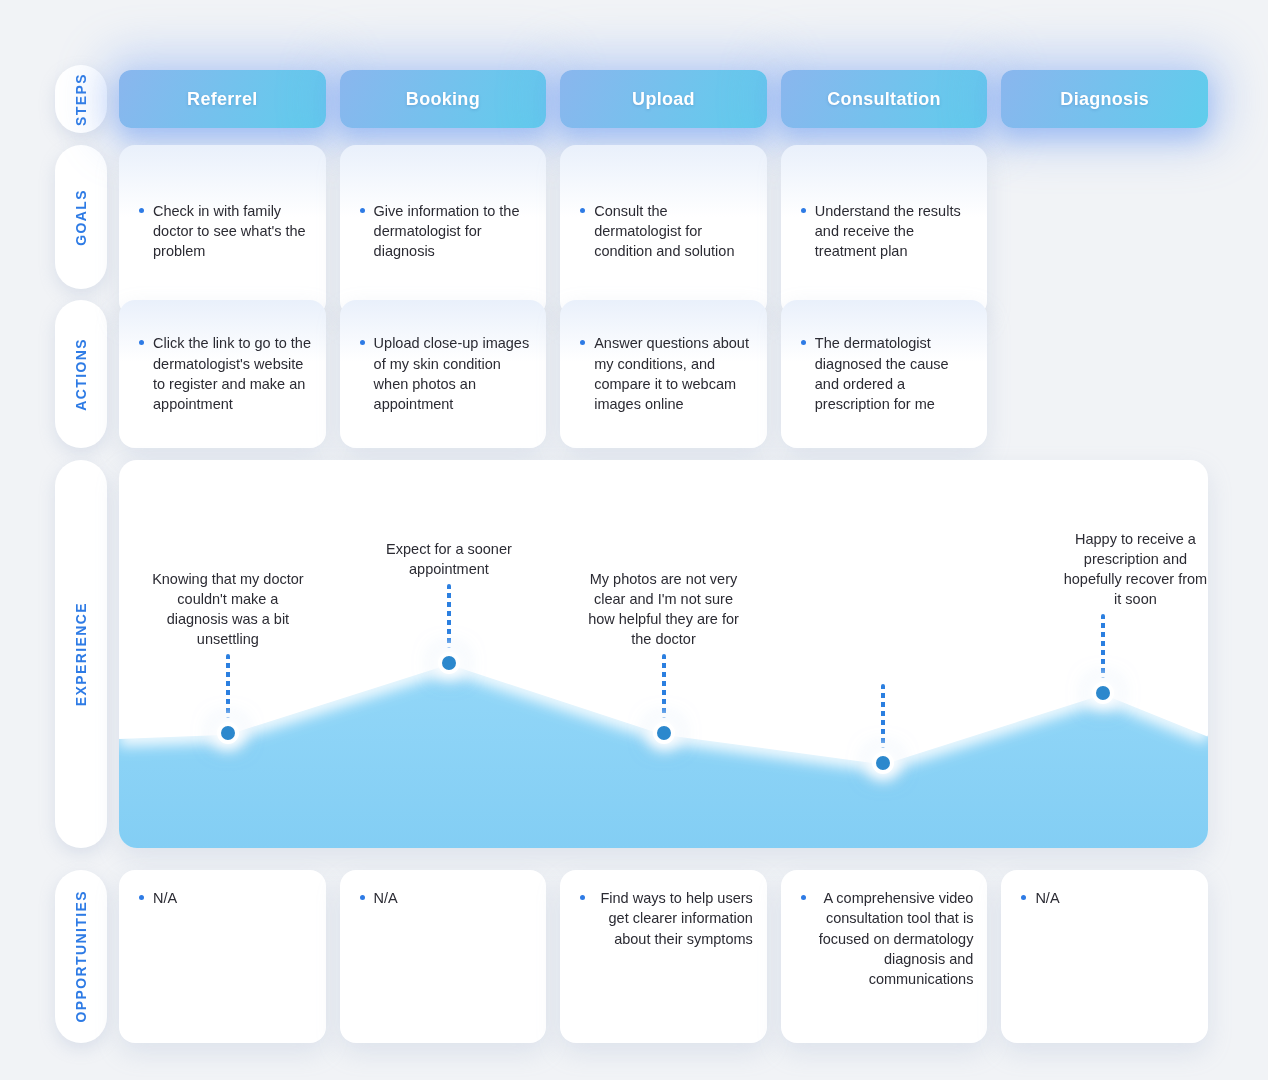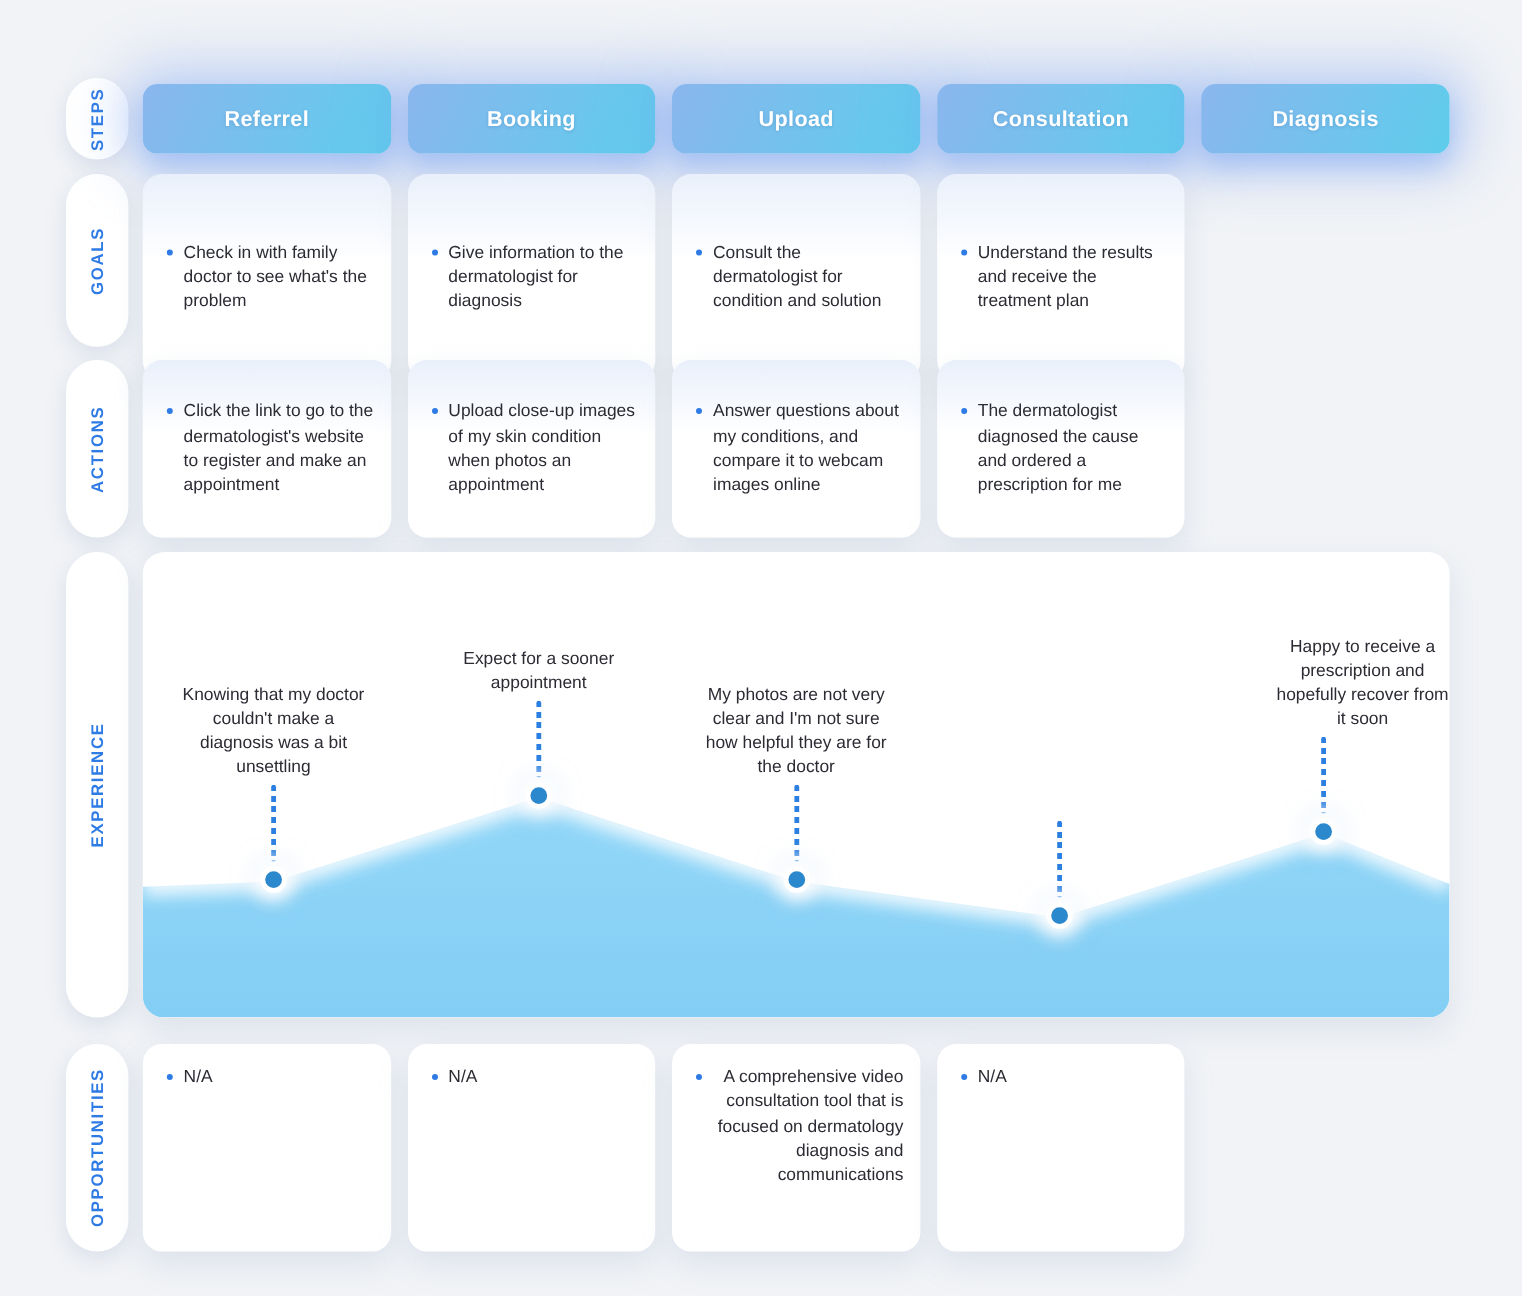--- a/index.html
+++ b/index.html
@@ -210,20 +210,26 @@
     </div>
     <div class="card">
       <div class="bullet-item">
           <span class="bullet"></span>
           <span>N/A</span>
         </div>
     </div>
     <div class="card">
       <div class="bullet-item">
           <span class="bullet"></span>
+          <span>Find ways to help users get clearer information about their symptoms</span>
+        </div>
+    </div>
+    <div class="card">
+      <div class="bullet-item">
+          <span class="bullet"></span>
           <span>A comprehensive video consultation tool that is focused on dermatology diagnosis and communications</span>
         </div>
     </div>
     <div class="card">
       <div class="bullet-item">
           <span class="bullet"></span>
           <span>N/A</span>
         </div>
     </div>
   </div>

